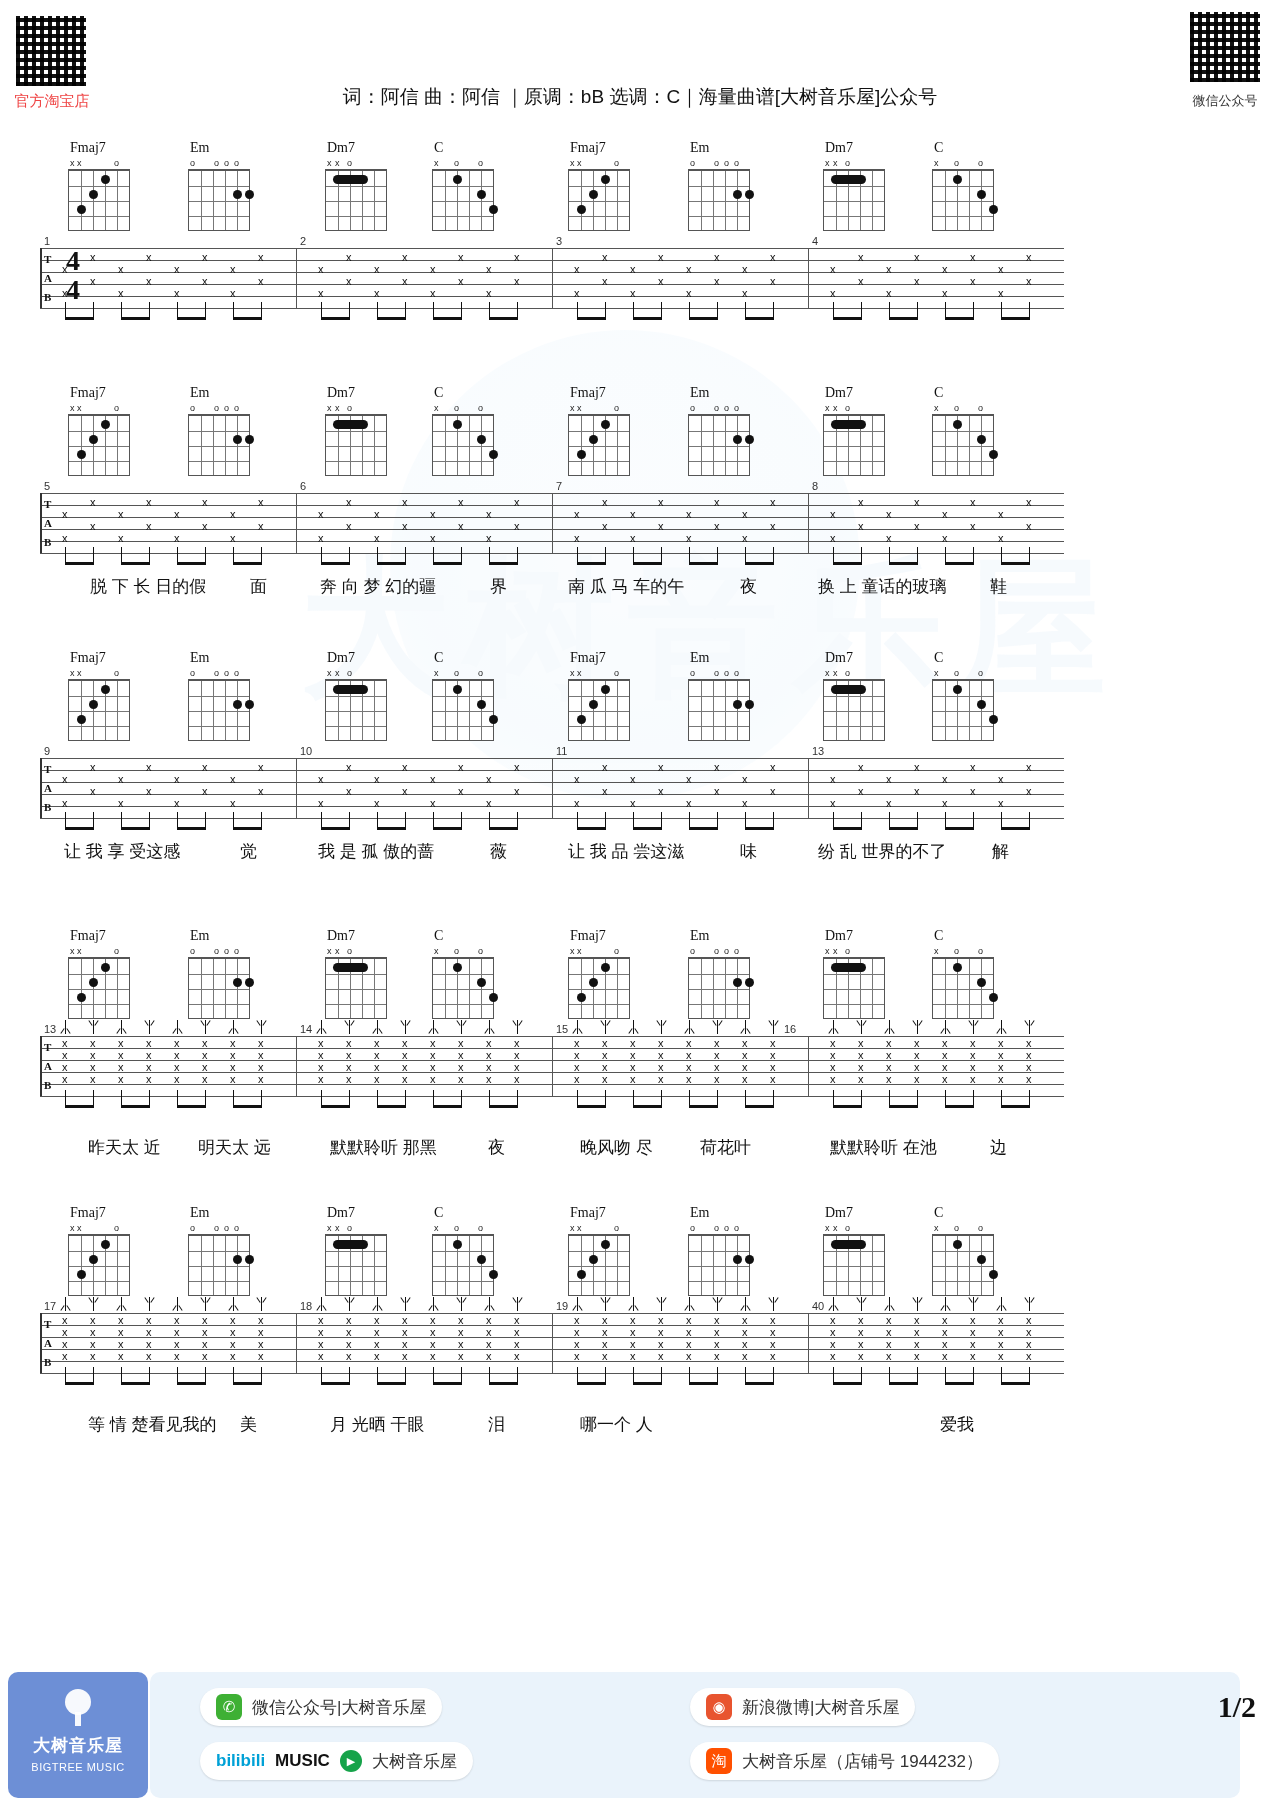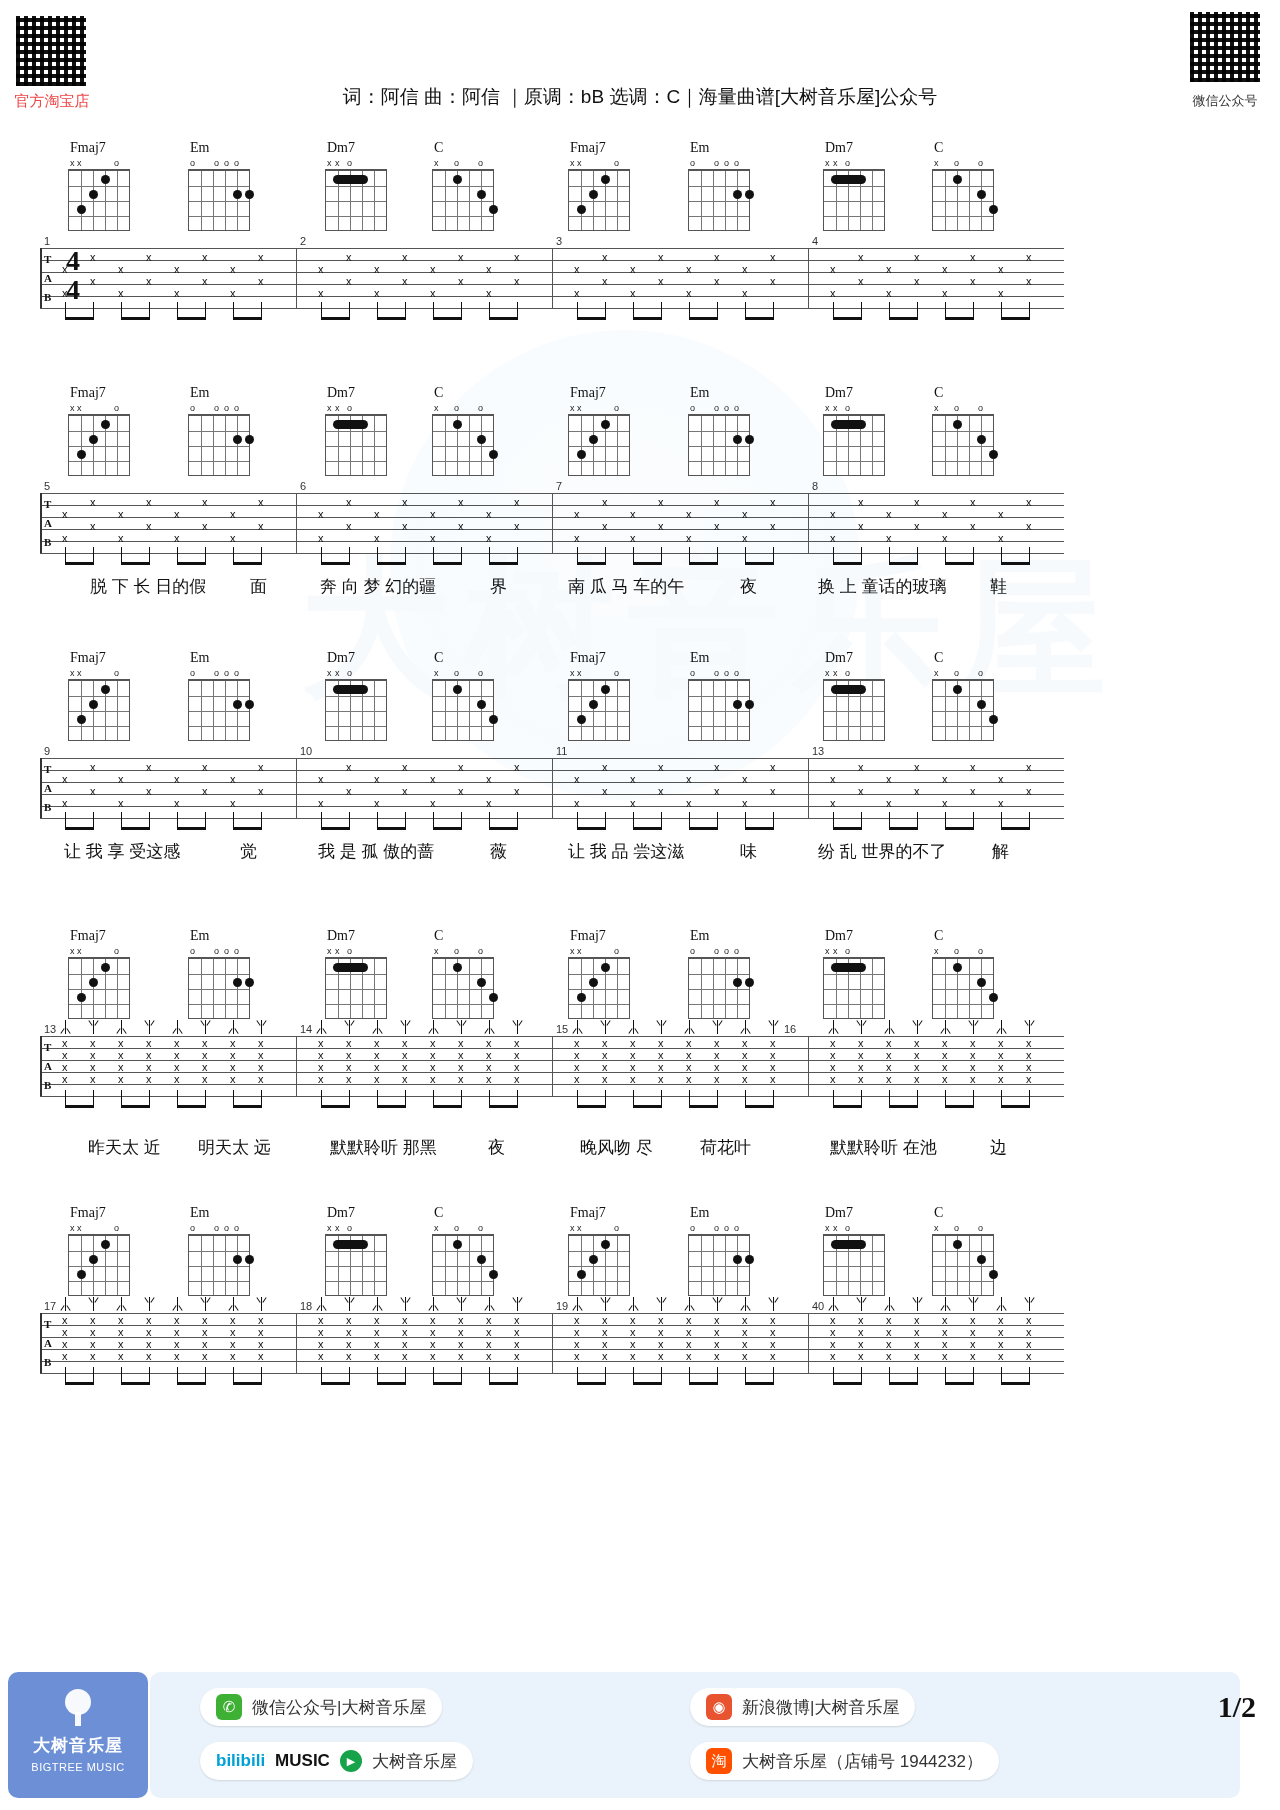--- a/index.html
+++ b/index.html
@@ -1901,20 +1901,28 @@
           <div class="stem" style="left: 961px; top: 54px; height: 18px;"></div>
           <div class="beam" style="left: 961px; top: 69px; width: 28px;"></div>
           <div class="arrow dn" style="left: 961px; top: -16px; height: 14px;"></div>
           <div class="xmark" style="left: 986px; top: 2px;">x</div>
           <div class="xmark" style="left: 986px; top: 14px;">x</div>
           <div class="xmark" style="left: 986px; top: 26px;">x</div>
           <div class="xmark" style="left: 986px; top: 38px;">x</div>
           <div class="stem" style="left: 989px; top: 54px; height: 18px;"></div>
           <div class="arrow up" style="left: 989px; top: -16px; height: 14px;"></div>
         </div>
+        <div class="lyrics" style="top: 208px; height: 24px;">
+          <span style="left: 48px;">等 情 楚看见我的</span>
+          <span style="left: 200px;">美</span>
+          <span style="left: 290px;">月  光晒 干眼</span>
+          <span style="left: 448px;">泪</span>
+          <span style="left: 540px;">哪一个 人</span>
+          <span style="left: 900px;">爱我</span>
+        </div>
       </div>
     </div>
 
   <div class="brand-badge">
     <div class="logo">
       <svg width="52" height="44" viewBox="0 0 52 44" aria-hidden="true">
         <circle cx="26" cy="16" r="13" fill="#ffffff" opacity="0.95"></circle>
         <rect x="23" y="26" width="6" height="14" fill="#ffffff" opacity="0.95"></rect>
       </svg>
     </div>

